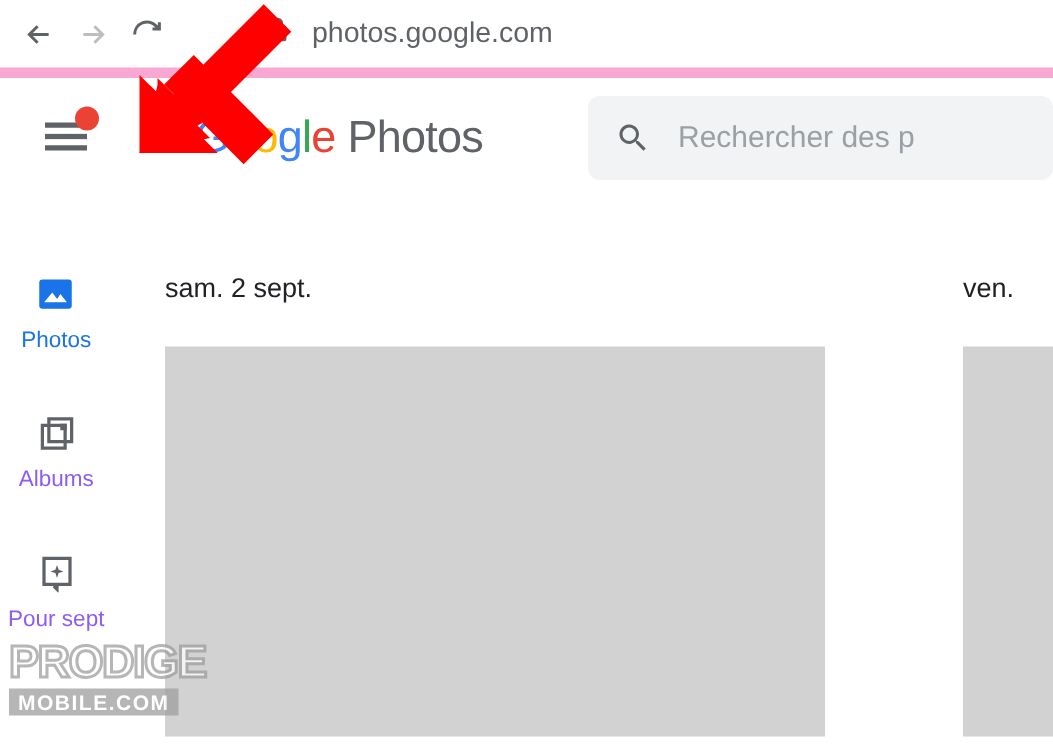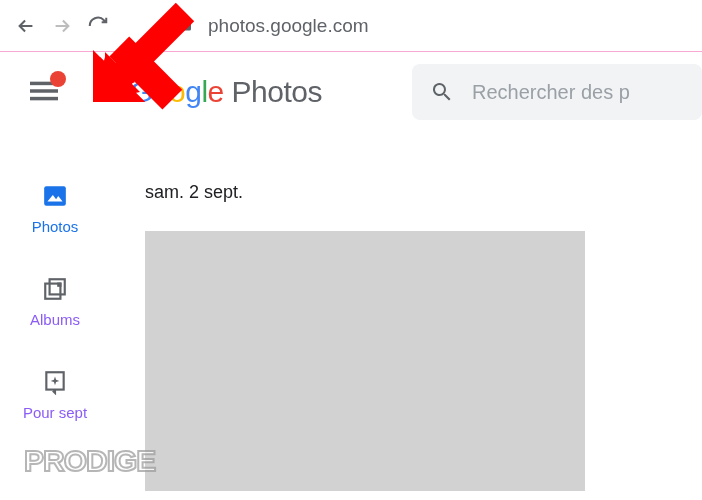--- a/index.html
+++ b/index.html
@@ -1,52 +1,52 @@
 <!DOCTYPE html>
 <html><head>
 <meta charset="utf-8">
 <style>
   * { margin: 0; padding: 0; box-sizing: border-box; font-family: Arial, Helvetica, sans-serif; }
   body { width: 702px; height: 500px; background: #fff; overflow: hidden; position: relative; }
 
   
-  .browser-bar { height: 52px; display: flex; align-items: center; padding: 0 8px; border-bottom: 1px solid #f9a8d4; }
+  .browser-bar { height: 52px; display: flex; align-items: center; padding: 0 8px; border-bottom: 7px solid #f9a8d4; }
   .nav-btn { width: 36px; height: 36px; display: flex; align-items: center; justify-content: center; color: #5f6368; border-radius: 50%; }
   .nav-btn.disabled { color: #bdbdbd; }
   .url-area { flex: 1; display: flex; align-items: center; margin-left: 60px; color: #5f6368; font-size: 19px; }
   .lock { margin-right: 14px; color: #5f6368; }
 
   
   .app-header { height: 80px; display: flex; align-items: center; padding-left: 30px; position: relative; }
   .hamburger { width: 30px; height: 30px; color: #5f6368; position: relative; }
   .red-dot { position: absolute; top: -6px; right: -6px; width: 16px; height: 16px; background: #ea4335; border-radius: 50%; }
   .logo-block { display: flex; align-items: center; margin-left: 70px; }
   .logo-text { font-size: 30px; color: #5f6368; letter-spacing: -0.5px; }
-  .search-box { flex: 1; height: 56px; background: #f1f3f4; border-radius: 8px; margin-left: 90px; display: flex; align-items: center; padding: 12px 18px; color: #9aa0a6; font-size: 20px; }
+  .search-box { flex: 1; height: 56px; background: #f1f3f4; border-radius: 8px; margin-left: 70px; display: flex; align-items: center; padding: 12px 18px; color: #9aa0a6; font-size: 20px; }
   .search-box svg { margin-right: 18px; }
 
   
   .main-area { display: flex; height: calc(500px - 52px - 80px); }
   .sidebar { width: 110px; padding-top: 50px; display: flex; flex-direction: column; align-items: center; gap: 40px; }
   .side-item { display: flex; flex-direction: column; align-items: center; gap: 8px; font-size: 15px; color: #8b5cf6; }
   .side-item.active { color: #1a73e8; }
   .side-icon-box { width: 28px; height: 28px; display: flex; align-items: center; justify-content: center; }
 
   
   .content { flex: 1; padding-top: 50px; display: flex; gap: 92px; }
   .date-col { display: flex; flex-direction: column; }
   .date-label { font-size: 18px; color: #202124; font-weight: 500; margin-bottom: 28px; }
   .thumb { background: #d2d2d2; width: 440px; height: 260px; }
   .thumb.small { width: 60px; }
 
   
   .arrow-overlay { position: absolute; top: 2px; left: 85px; z-index: 10; pointer-events: none; }
 
   
-  .watermark { position: absolute; left: 24px; bottom: 22px; opacity: 0.75; pointer-events: none; }
+  .watermark { position: absolute; left: 6px; bottom: 22px; opacity: 0.75; pointer-events: none; }
   .wm-top { font-family: Arial Black, Arial, sans-serif; font-weight: 900; font-size: 30px; color: #fff; -webkit-text-stroke: 2px #9e9e9e; letter-spacing: -1px; }
   .wm-bot { background: #9e9e9e; color: #fff; font-size: 14px; font-weight: bold; padding: 1px 6px; display: inline-block; letter-spacing: 1px; }
 </style>
 </head>
 <body>
 
 <div class="browser-bar">
   <div class="nav-btn">
     <svg width="22" height="22" viewBox="0 0 24 24" fill="none" stroke="currentColor" stroke-width="2.2">
         <path d="M19 12H5M11 18l-6-6 6-6"></path>
@@ -125,20 +125,24 @@
       </div>
       <span>Pour sept</span>
     </div>
   </div>
 
   <div class="content">
     <div class="date-col" style="margin-left:35px">
       <div class="date-label">sam. 2 sept.</div>
       <div class="thumb"></div>
     </div>
+    <div class="date-col">
+      <div class="date-label">ven. </div>
+      <div class="thumb small"></div>
+    </div>
   </div>
 </div>
 
 <div class="arrow-overlay">
   <svg width="120" height="120" viewBox="0 0 120 120">
     <g transform="rotate(0)">
       <polygon points="20,95 20,50 50,80" fill="#ff0000"></polygon>
       <rect x="35" y="50" width="28" height="75" fill="#ff0000" transform="rotate(-45 35 65)"></rect>
       <polygon points="15,100 60,100 15,55" fill="#ff0000"></polygon>
       <polygon points="15,100 15,50 65,100" fill="none"></polygon>
@@ -155,13 +159,14 @@
     <g>
       <line x1="100" y1="10" x2="35" y2="75" stroke="#ff0000" stroke-width="26"></line>
       <polygon points="8,100 55,90 20,55" fill="#ff0000"></polygon>
       <polygon points="8,100 8,48 60,100" fill="#ff0000"></polygon>
     </g>
   </svg>
 </div>
 
 <div class="watermark">
   <div class="wm-top">PRODIGE</div>
+  <div><span class="wm-bot">MOBILE.COM</span></div>
 </div>
 
 </body></html>

